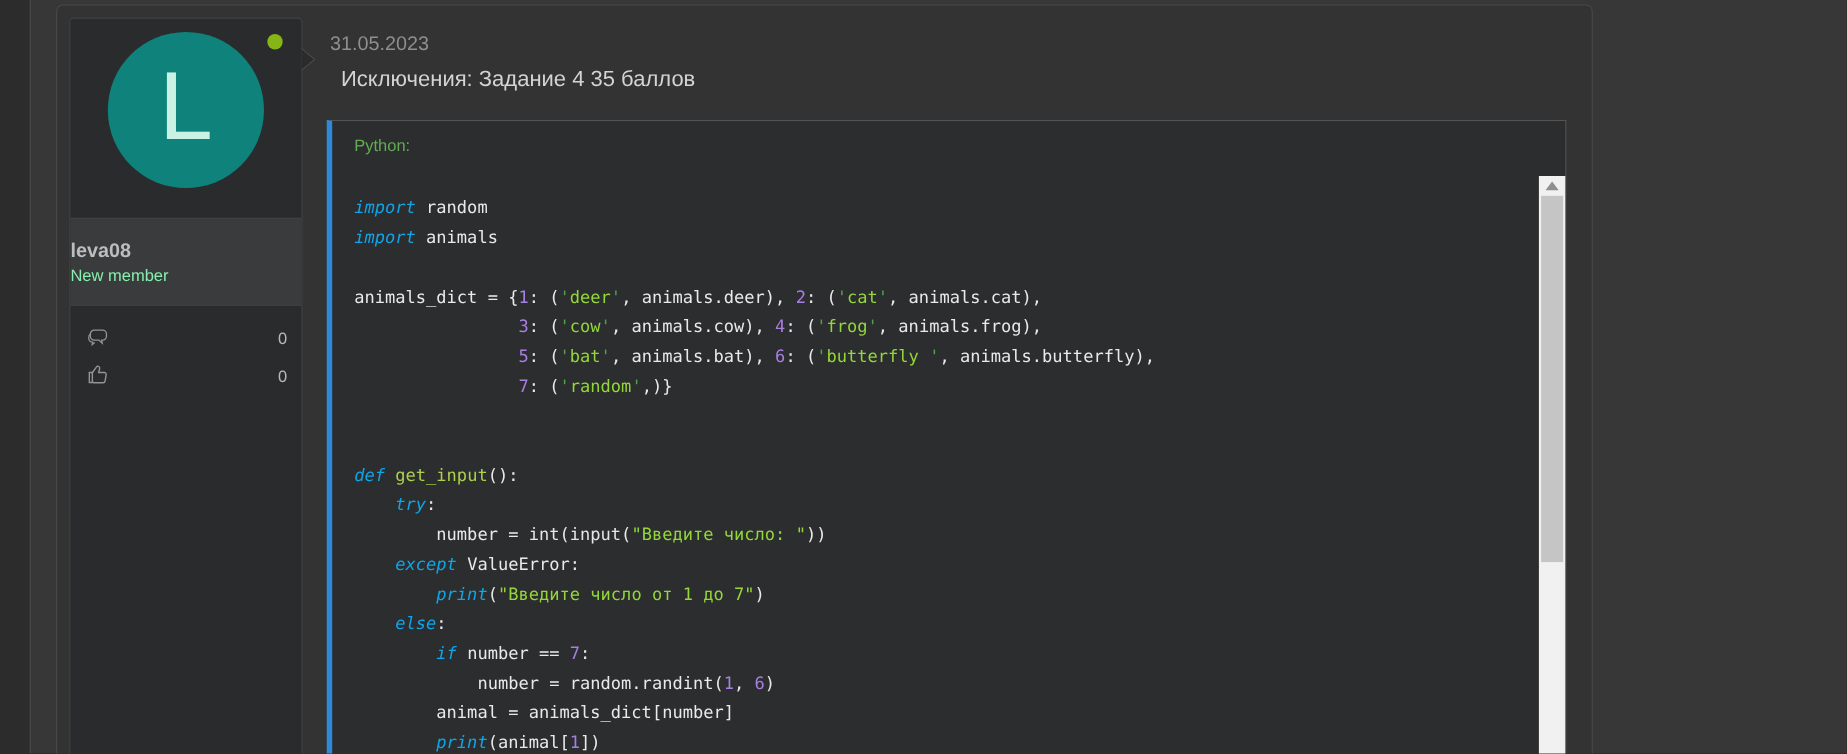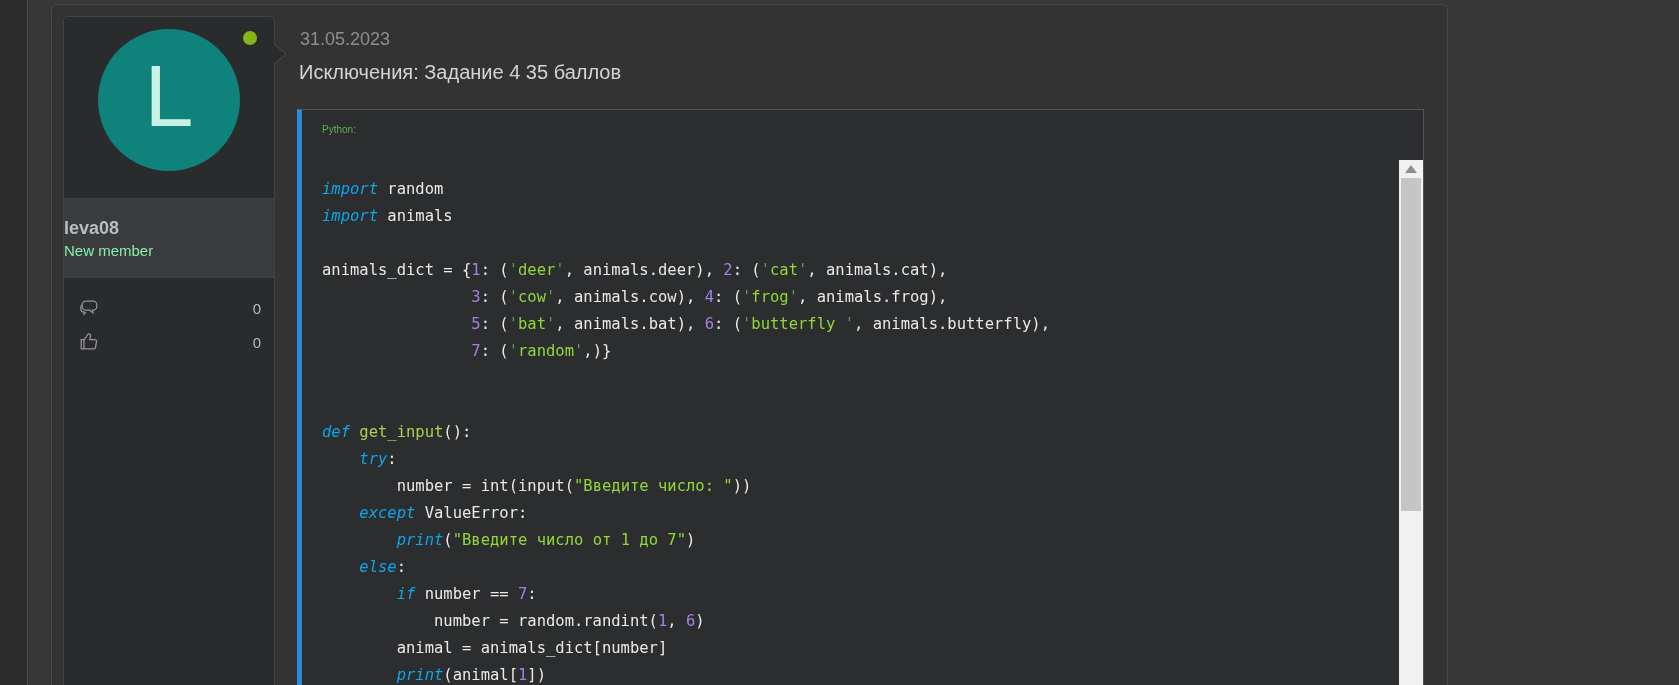--- a/index.html
+++ b/index.html
@@ -49,27 +49,27 @@
   .role { color:#86efac; font-size:15px; }
   .stats { padding:13px 13px 0 14px; }
   .stat-row {
     display:flex; align-items:center; height:34px; color:#b7b8ba; font-size:15px;
   }
   .stat-row svg { flex:0 0 auto; }
   .stat-row .stat-value { margin-left:auto; text-align:right; }
   
   .message-cell { position:absolute; left:246px; top:0; right:23px; bottom:0; }
   .date { position:absolute; left:2px; top:24px; font-size:18px; color:#8d8e90; cursor:pointer; }
-  .title { position:absolute; left:1px; top:56px; font-size:20px; font-weight:400; color:#d3d4d6; }
+  .title { position:absolute; left:12px; top:56px; font-size:20px; font-weight:400; color:#d3d4d6; }
   
   .bbcode {
     position:absolute; left:-1px; right:0; top:104px; bottom:-6px;
     background:#2c2d2e; border:1px solid #535353; border-left:5px solid #3089d8;
   }
-  .lang { position:absolute; left:20px; top:14px; font-size:10px; color:#61ad51; }
+  .lang { position:absolute; left:20px; top:14px; font-size:15px; color:#61ad51; }
   .code-pre {
     position:absolute; left:20px; top:66px; right:44px; bottom:0;
     font-family:"DejaVu Sans Mono", monospace;
     font-size:15.5px; line-height:27px; color:#e9e9e9;
     white-space:pre; overflow:hidden;
   }
   .code-line { height:27px; }
   .tok-k { color:#0ea5e9;font-style:italic; }
   .tok-f { color:#abd14c; }
   .tok-b { color:#e5e5e5; }

